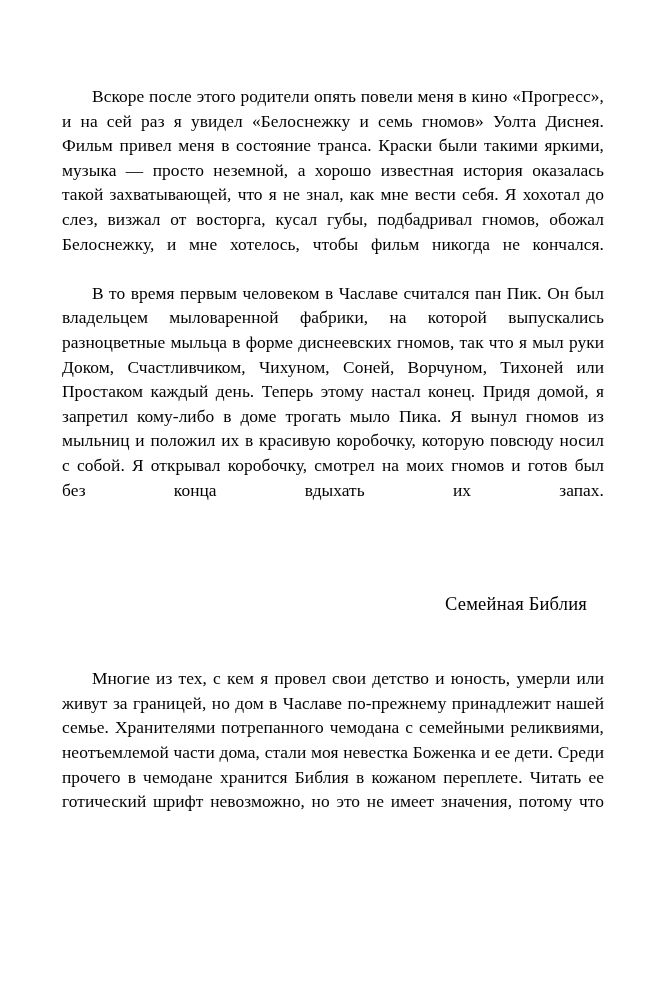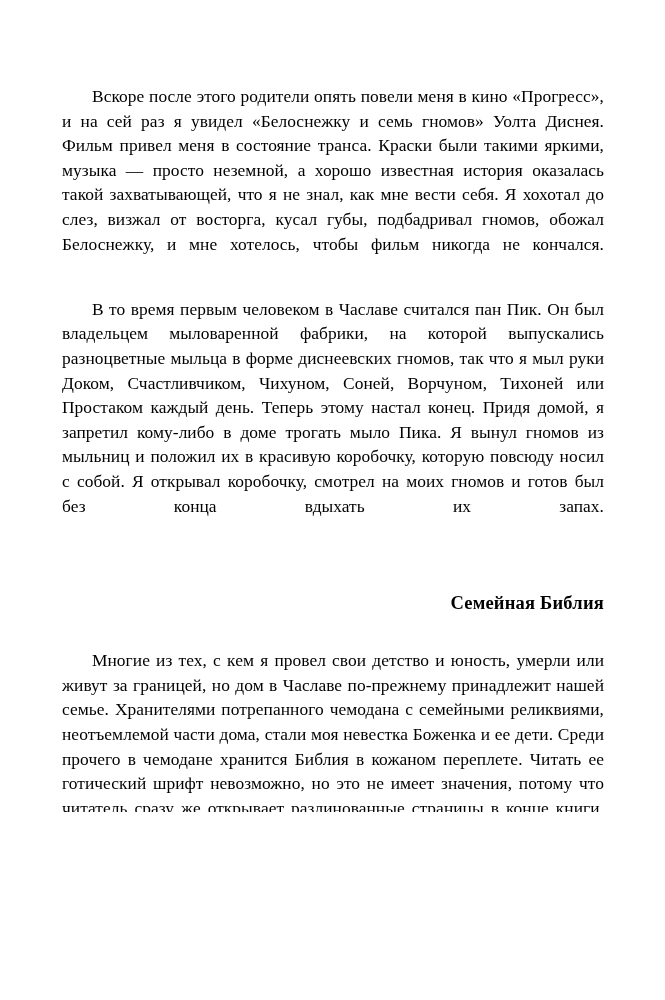--- a/index.html
+++ b/index.html
@@ -49,36 +49,36 @@
     content: "";
     display: inline-block;
     width: 100%;
   }
 
   .para-tight::after {
     content: none;
   }
 
   .section-heading {
-    margin: 0;
+    margin: 17px;
     text-align: right;
-    font-weight: bold;
+    font-weight: normal;
     font-size: 18.5px;
     line-height: 24.6px;
     letter-spacing: 0.2px;
     font-family: "Liberation Serif", "DejaVu Serif", serif;
   }
 
   .heading-block {
     padding-top: 48px;
     padding-bottom: 33px;
   }
 
   .para + .para {
-    margin-top: 16px;
+    margin-top: 0;
   }
 
   .page-number {
     position: absolute;
     left: 0;
     right: 0;
     top: 905px;
     text-align: center;
     font-style: italic;
     font-size: 17px;

